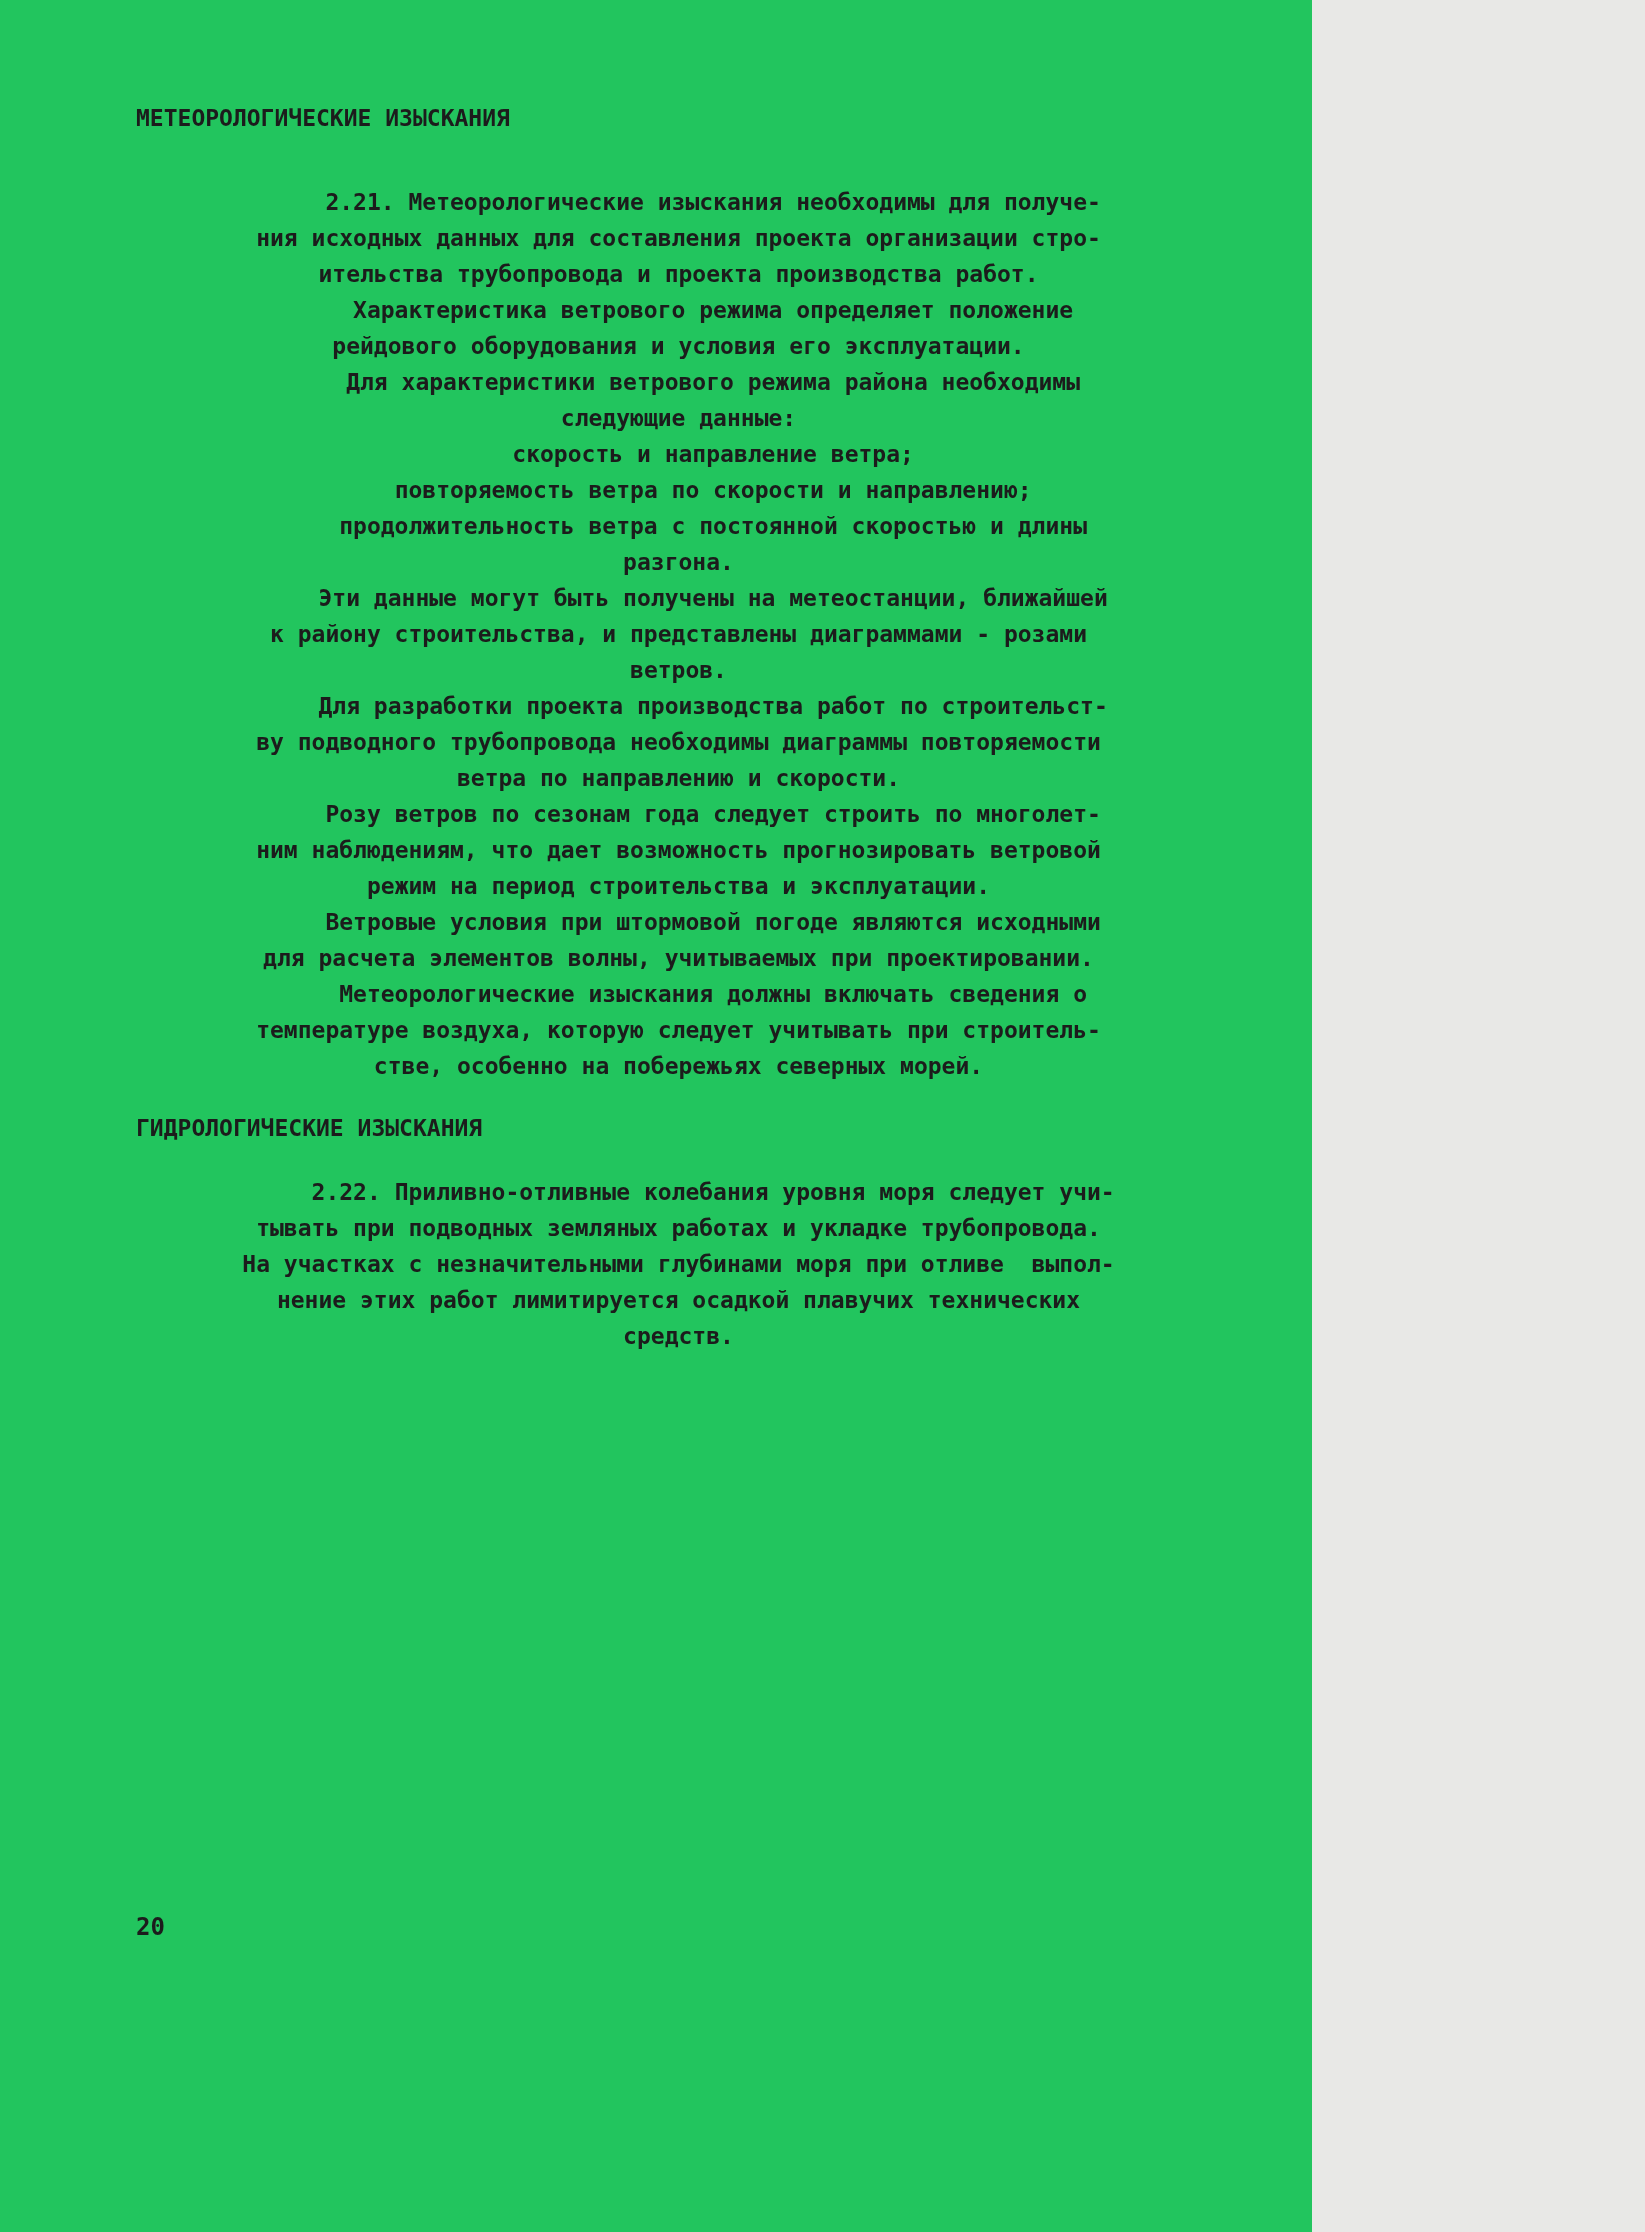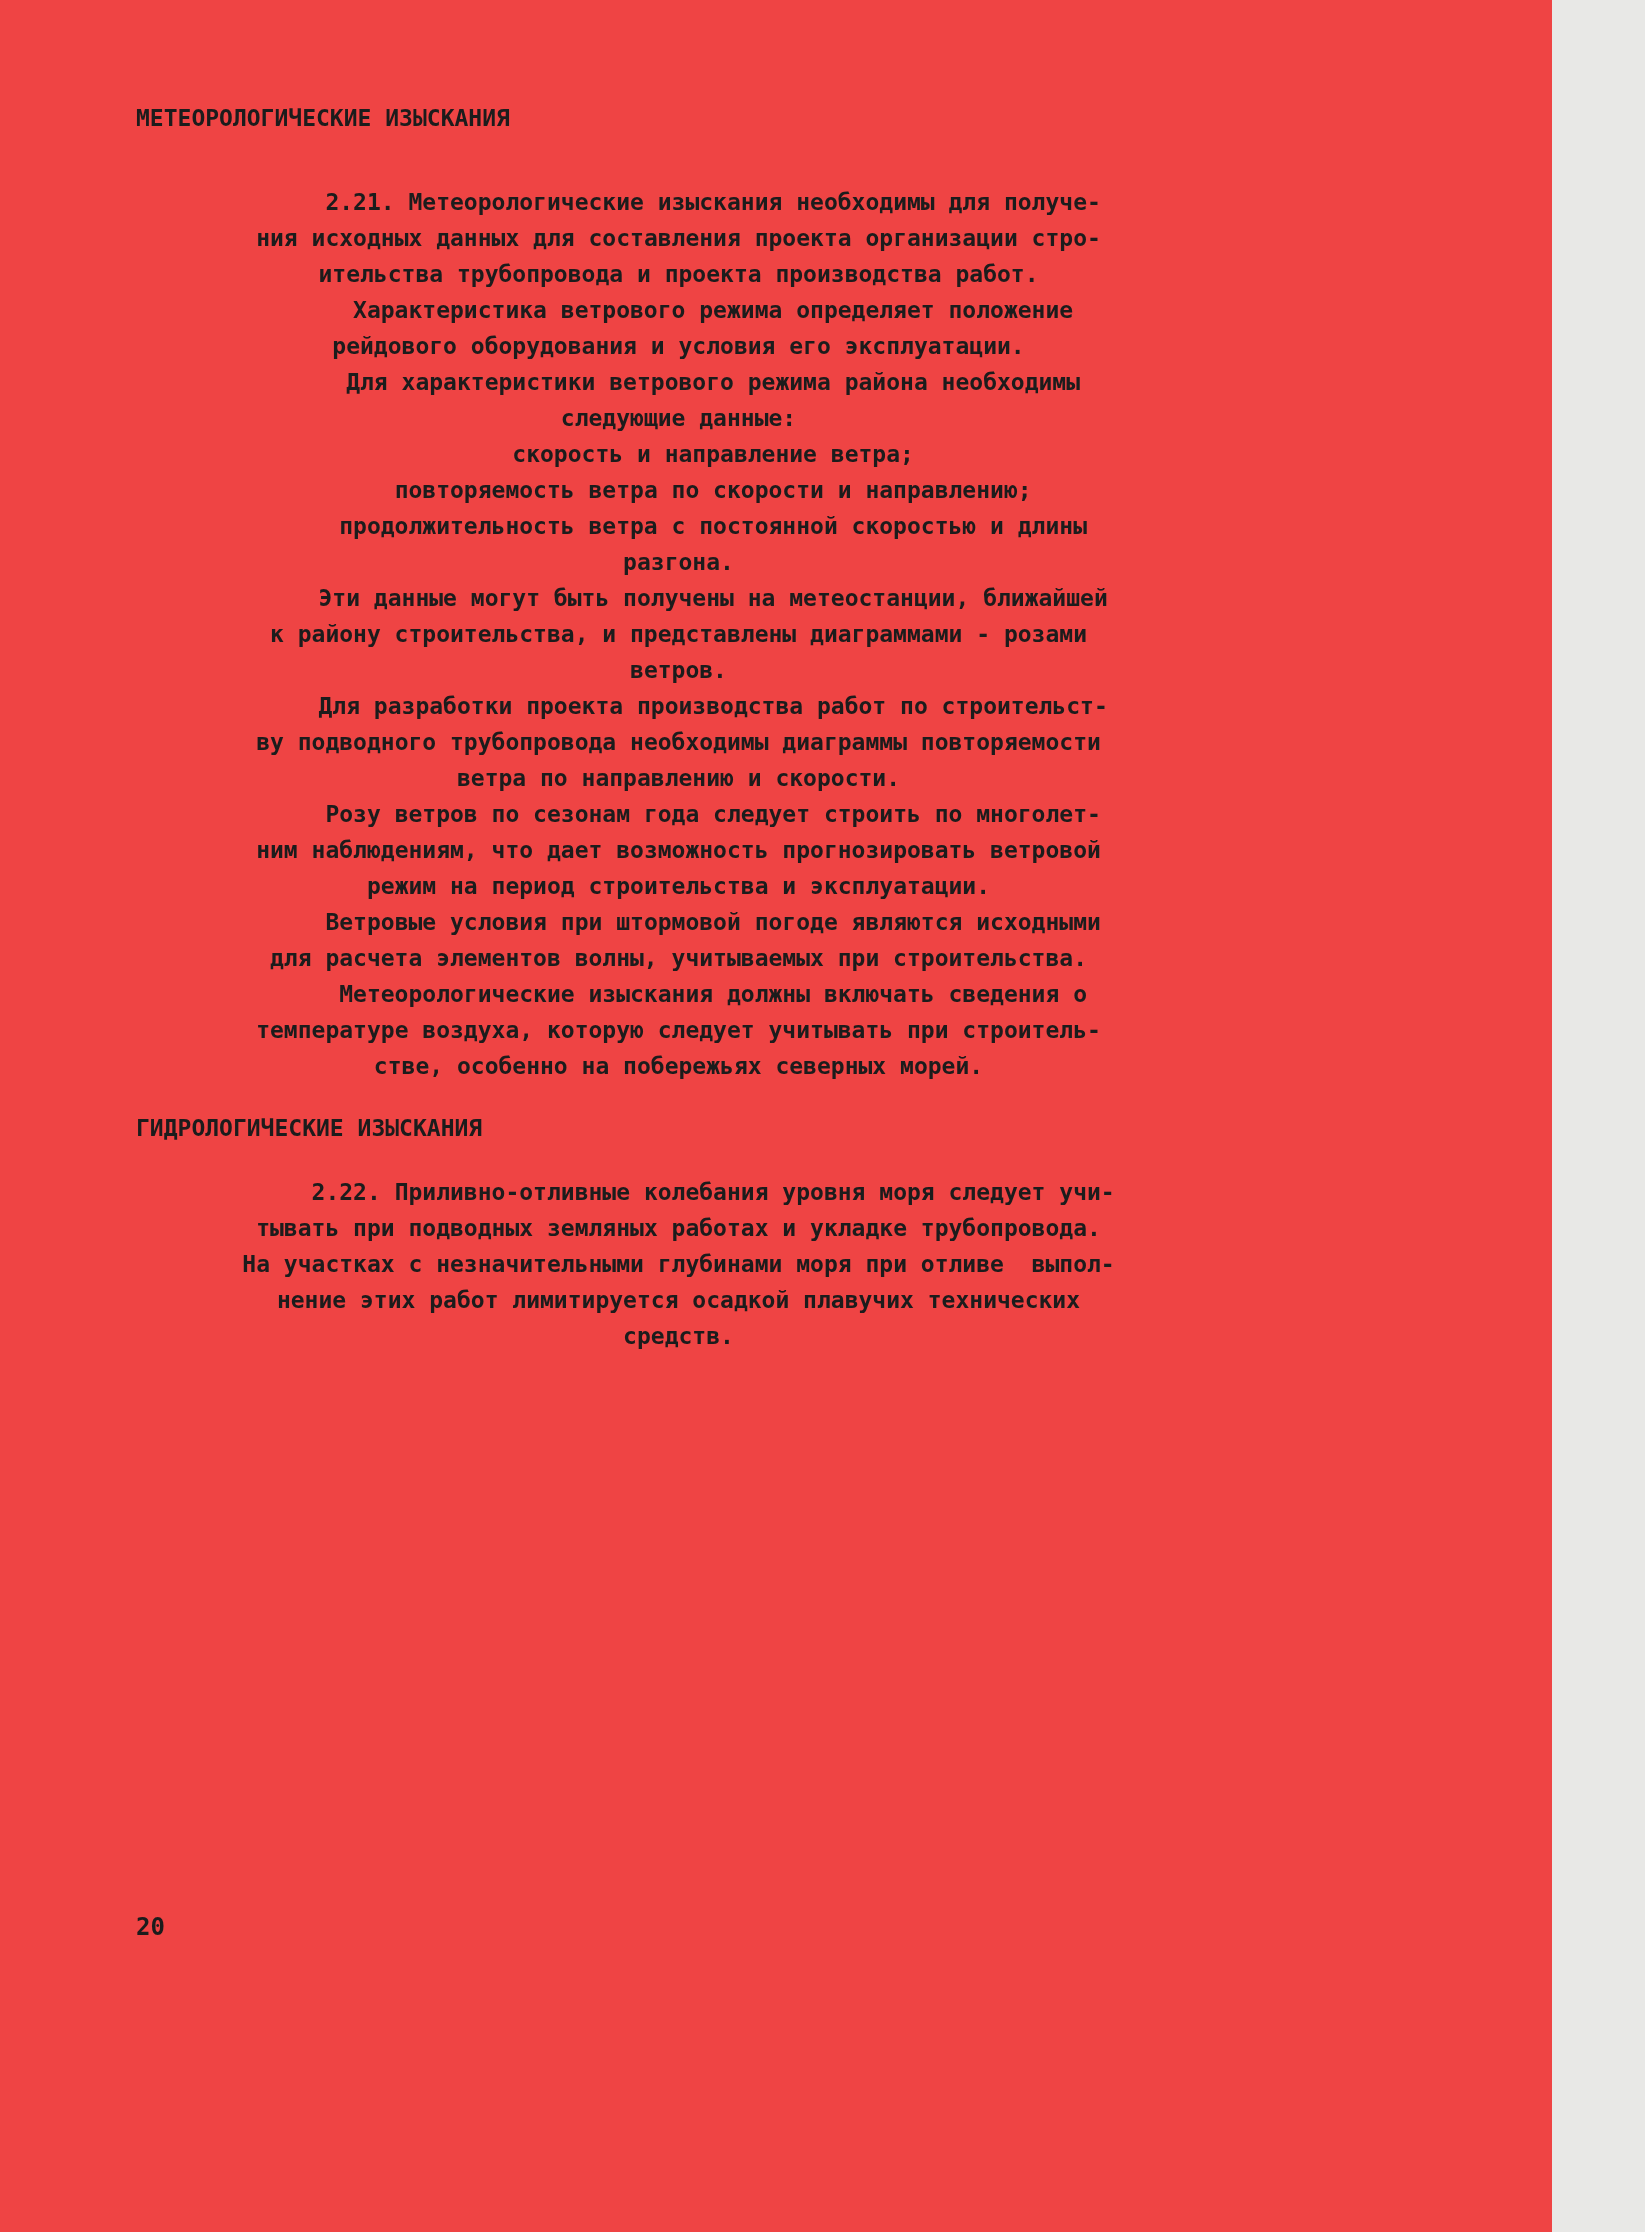--- a/index.html
+++ b/index.html
@@ -2,23 +2,23 @@
 <html><head>
 <meta charset="utf-8">
 <style>
   html, body {
     margin: 0;
     padding: 0;
     background: #e8e8e6;
   }
   .page {
     position: relative;
-    width: 1552px;
+    width: 1312px;
     height: 2233px;
-    background: #ef4444;
+    background: #22c55e;
     font-family: "DejaVu Sans Mono", "Liberation Mono", monospace;
     font-weight: bold;
     color: #1c1c1c;
     overflow: hidden;
   }
   .content {
     position: absolute;
     left: 136px;
     top: 100px;
     width: 1085px;
@@ -76,21 +76,21 @@
       <div class="para">     Эти данные могут быть получены на метеостанции, ближайшей
 к району строительства, и представлены диаграммами - розами
 ветров.</div>
       <div class="para">     Для разработки проекта производства работ по строительст-
 ву подводного трубопровода необходимы диаграммы повторяемости
 ветра по направлению и скорости.</div>
       <div class="para">     Розу ветров по сезонам года следует строить по многолет-
 ним наблюдениям, что дает возможность прогнозировать ветровой
 режим на период строительства и эксплуатации.</div>
       <div class="para">     Ветровые условия при штормовой погоде являются исходными
-для расчета элементов волны, учитываемых при строительства.</div>
+для расчета элементов волны, учитываемых при проектировании.</div>
       <div class="para">     Метеорологические изыскания должны включать сведения о
 температуре воздуха, которую следует учитывать при строитель-
 стве, особенно на побережьях северных морей.</div>
     </div>
 
     <h2 class="heading heading-second">ГИДРОЛОГИЧЕСКИЕ ИЗЫСКАНИЯ</h2>
 
     <div class="section-body">
       <div class="para">     2.22. Приливно-отливные колебания уровня моря следует учи-
 тывать при подводных земляных работах и укладке трубопровода.

